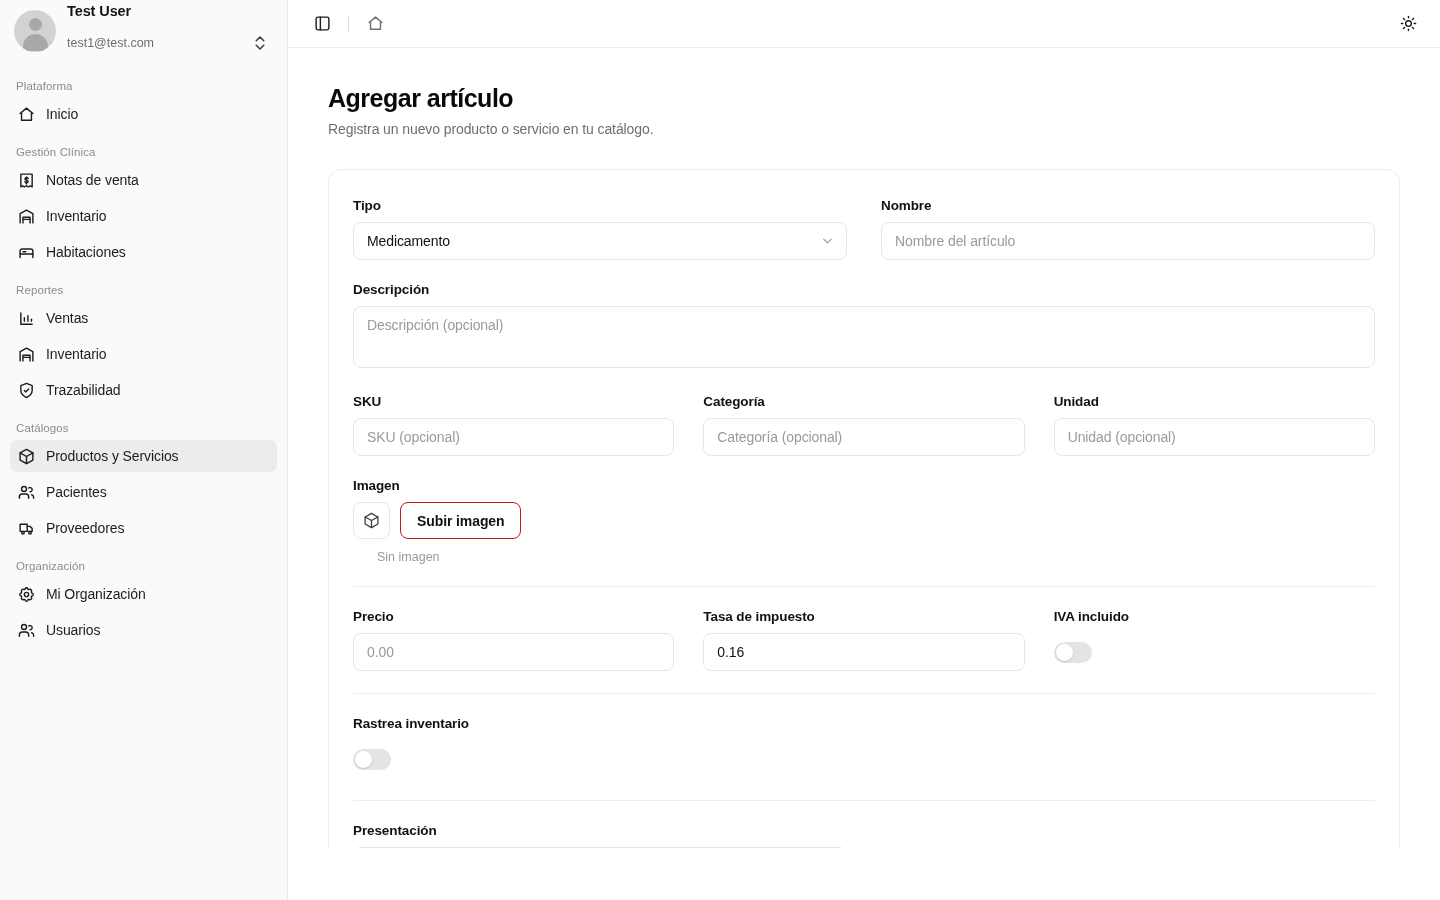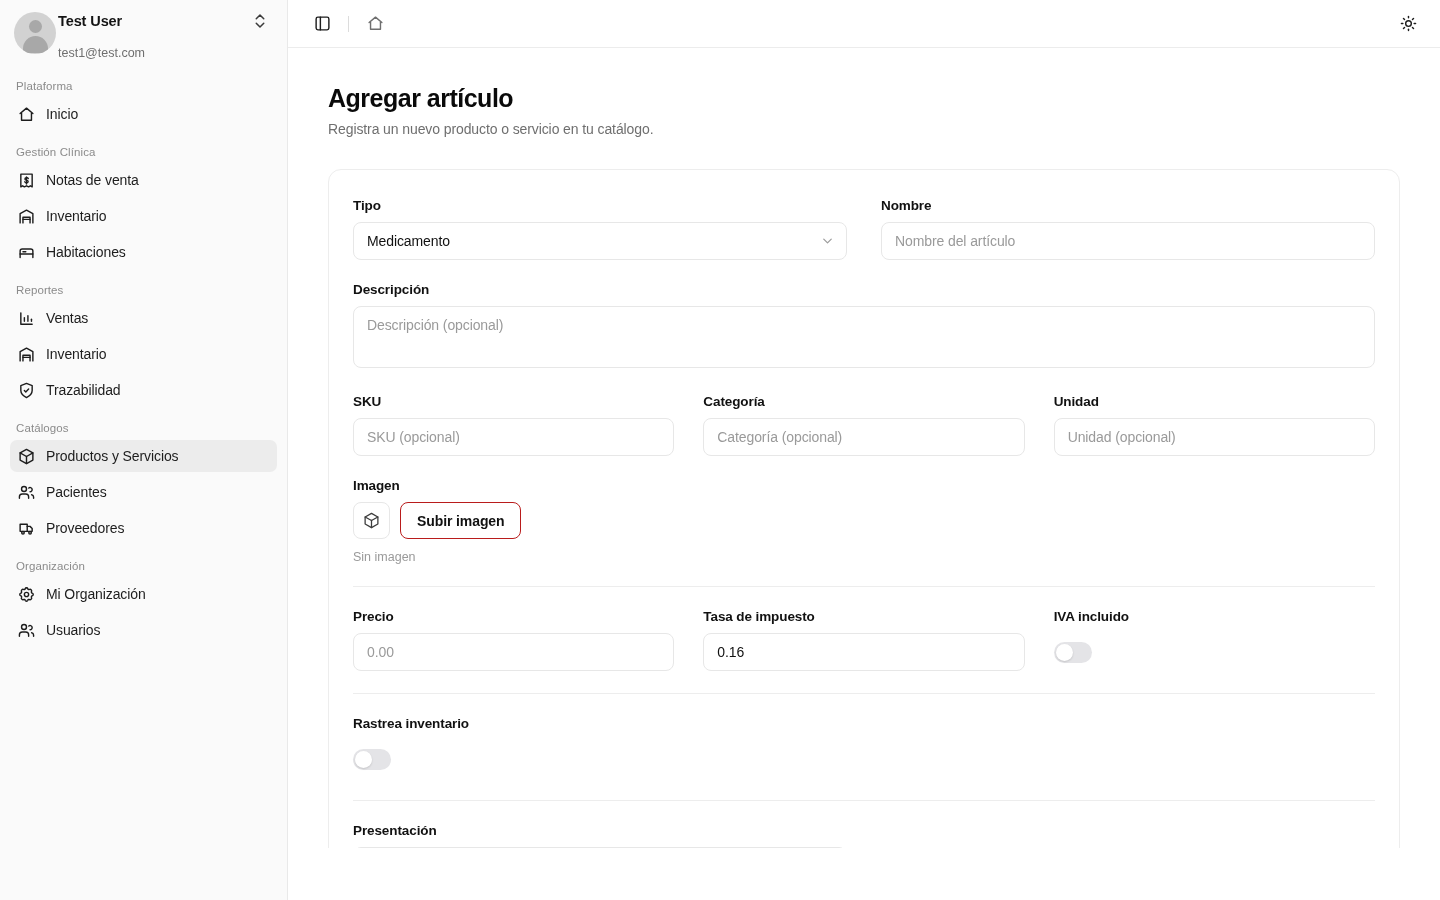--- a/index.html
+++ b/index.html
@@ -15,21 +15,21 @@
   
   .sidebar {
     width: 288px; height: 900px; flex: 0 0 288px;
     background: #fafafa;
     border-right: 1px solid #e9e9e9;
     padding: 0;
     overflow: hidden;
     position: relative;
   }
   .user-block {
-    display: flex; align-items: flex-start; gap: 2px;
+    display: flex; align-items: flex-end; gap: 11px;
     padding: 12px 10px 12px 14px;
     height: 64px;
     cursor: pointer;
   }
   .avatar {
     width: 42px; height: 42px; flex: 0 0 42px;
     border-radius: 50%;
     background: #d2d2d2;
     position: relative; overflow: hidden;
   }
@@ -126,21 +126,21 @@
     width: 37px; height: 37px; border: 1px solid #e7e7e7; border-radius: 8px;
     display: flex; align-items: center; justify-content: center; color: #3c3c3c;
     background: #fff;
   }
   .btn-outline {
     height: 37px; padding: 0 16px;
     border: 1px solid #b91c1c; border-radius: 8px; background: #fff;
     font-size: 14px; font-weight: 700; color: #111; cursor: pointer;
     font-family: "Liberation Sans", sans-serif; letter-spacing: -0.1px;
   }
-  .hint { font-size: 12.5px; color: #9a9a9a; margin-top: 11px; }
+  .hint { font-size: 12.5px; color: #9a9a9a; margin-top: 11px; margin-left: 24px; }
 
   .switch {
     width: 38px; height: 21px; border-radius: 11px;
     background: #e4e4e7; position: relative; cursor: pointer;
     border: none; display: block;
   }
   .switch .knob {
     position: absolute; left: 2px; top: 2px;
     width: 17px; height: 17px; border-radius: 50%;
     background: #fff; box-shadow: 0 1px 2px rgba(0,0,0,0.14);

